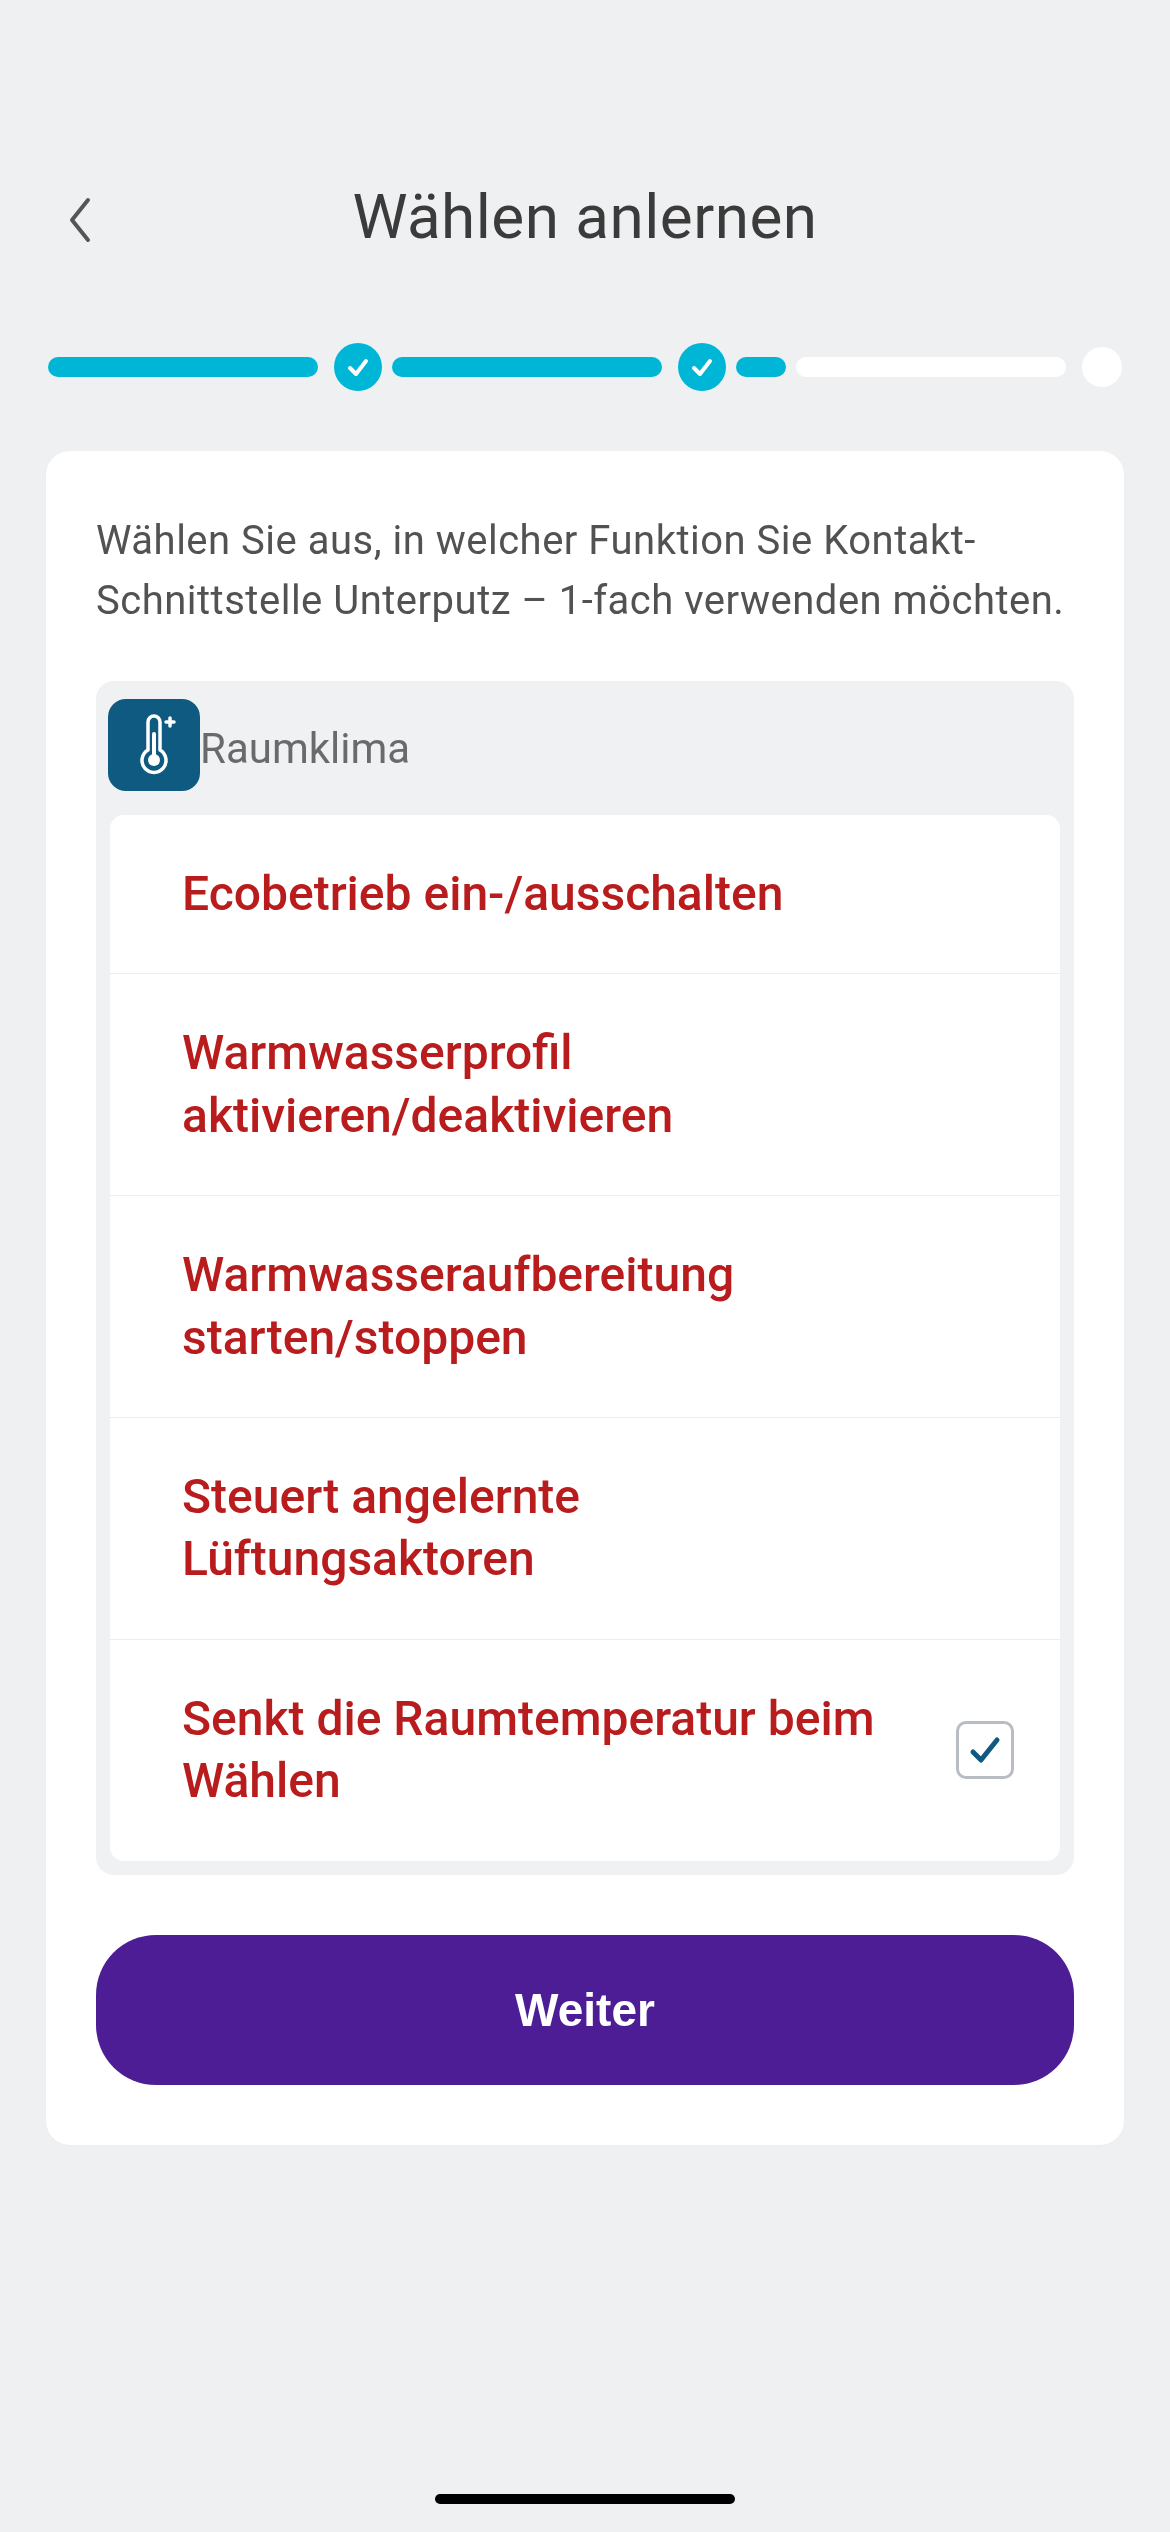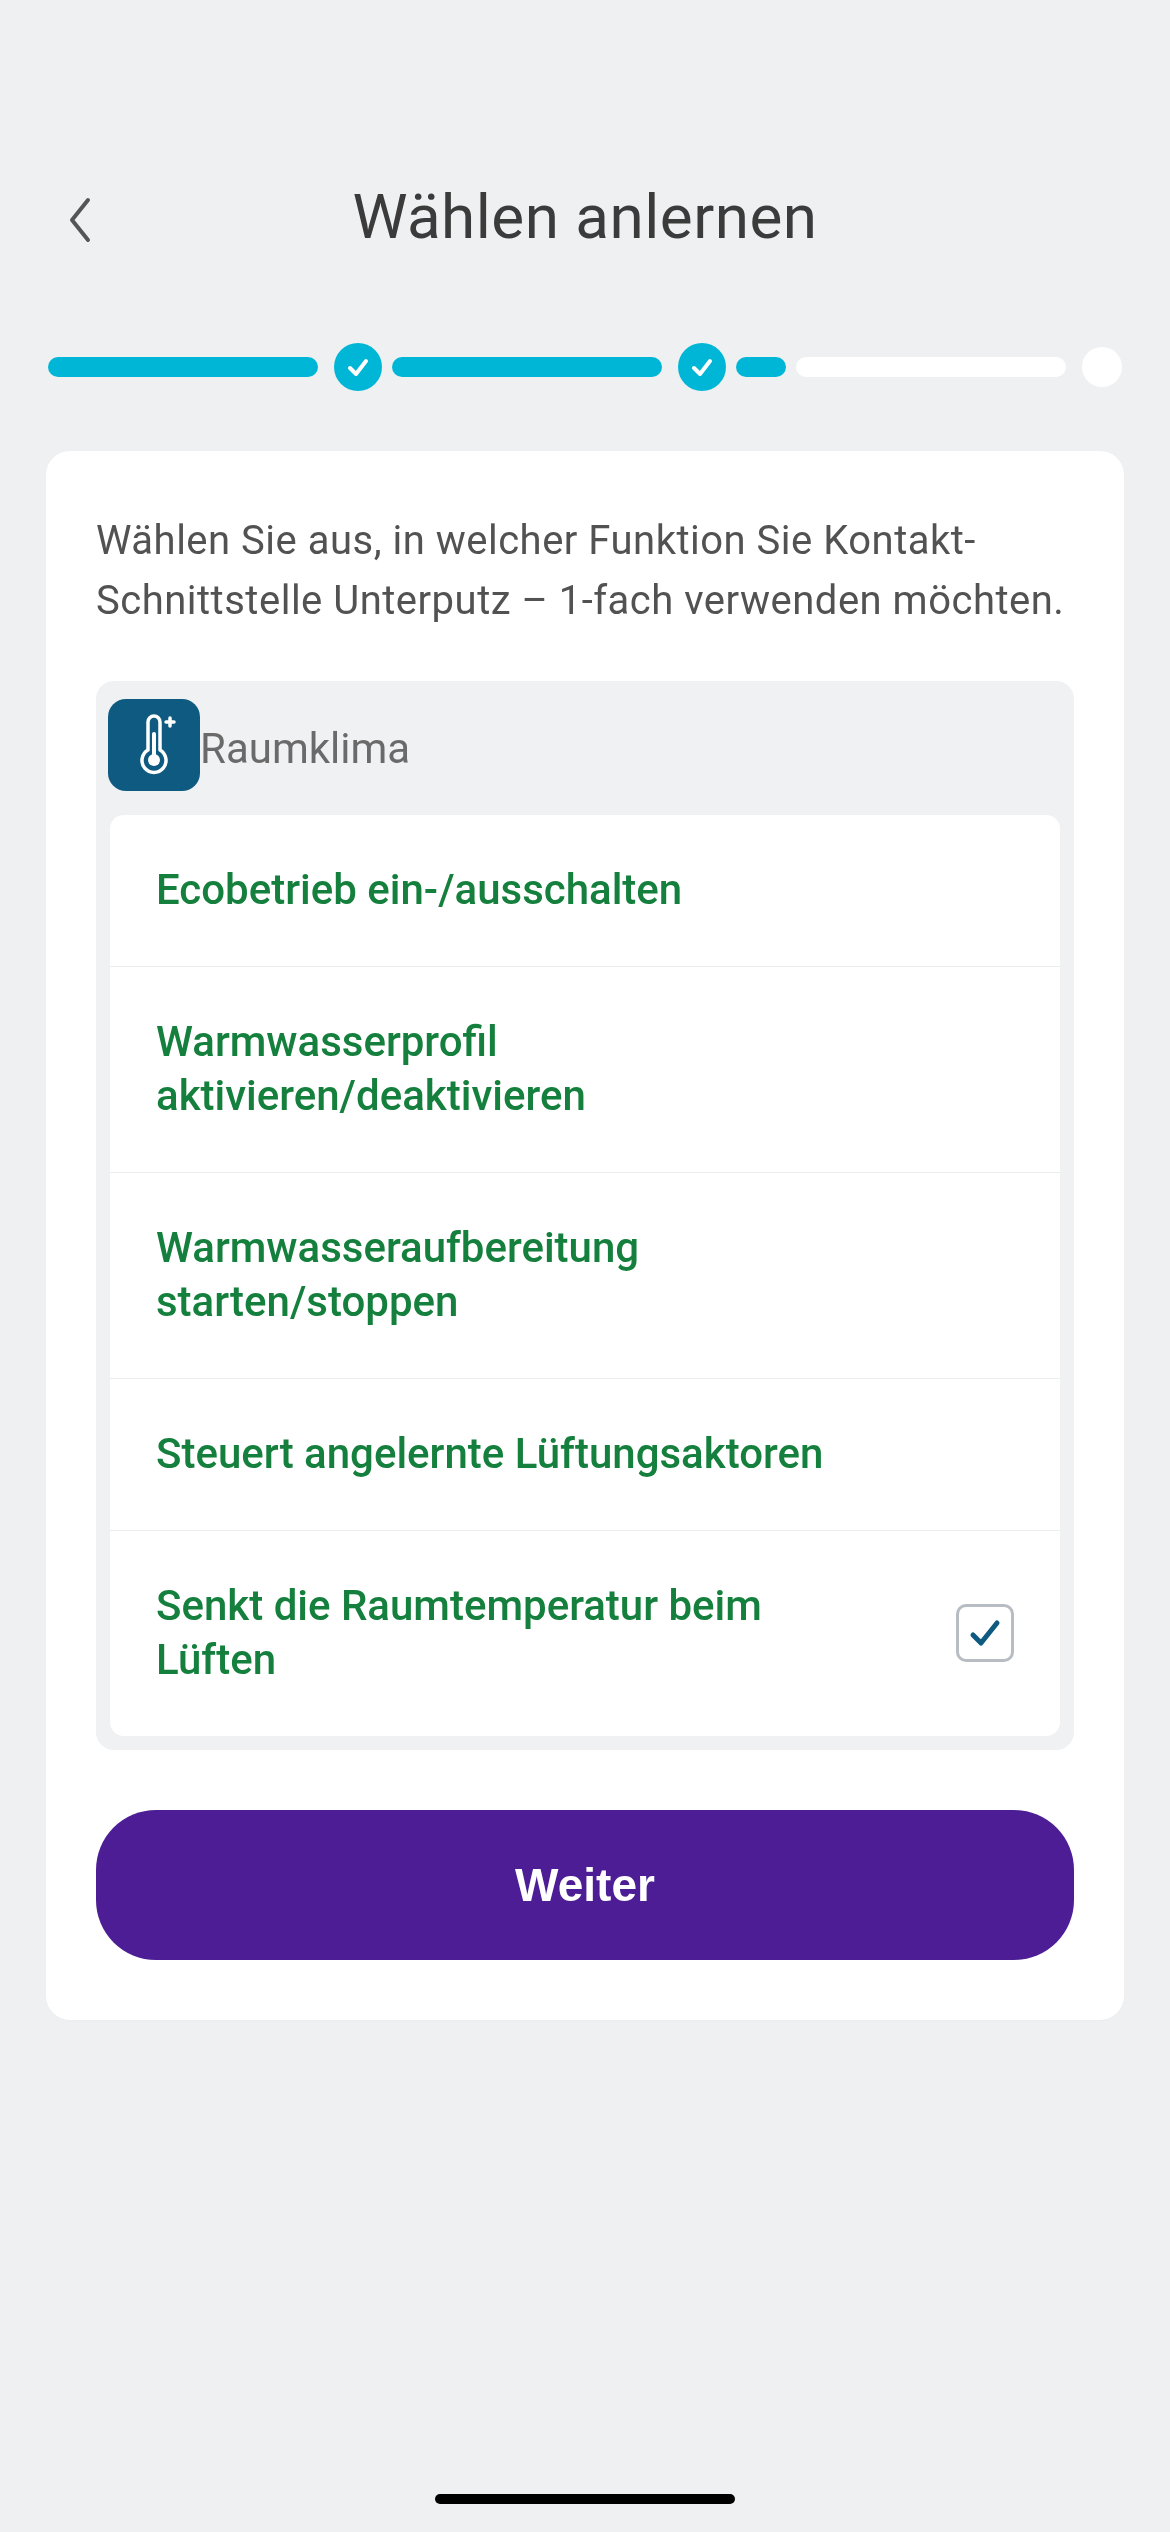--- a/index.html
+++ b/index.html
@@ -176,25 +176,26 @@
   .row {
     display: flex;
     align-items: center;
     justify-content: space-between;
     padding: 48px 46px;
     border-bottom: 1px solid #eceded;
     cursor: pointer;
   }
   .row:last-child { border-bottom: none; }
   .row-label {
-    font-size: 42px;
-    color: #15803d;
+    font-size: 48px;
+    color: #b91c1c;
     line-height: 1.3;
     font-weight: 500;
     max-width: 720px;
+    margin-left: 26px;
   }
   .checkbox {
     width: 58px;
     height: 58px;
     border: 3px solid #b7bdc2;
     border-radius: 10px;
     display: flex;
     align-items: center;
     justify-content: center;
     flex-shrink: 0;
@@ -292,21 +293,21 @@
       <div class="row">
         <div class="row-label">Warmwasserprofil aktivieren/deaktivieren</div>
       </div>
       <div class="row">
         <div class="row-label">Warmwasseraufbereitung starten/stoppen</div>
       </div>
       <div class="row">
         <div class="row-label">Steuert angelernte Lüftungsaktoren</div>
       </div>
       <div class="row">
-        <div class="row-label">Senkt die Raumtemperatur beim Lüften</div>
+        <div class="row-label">Senkt die Raumtemperatur beim Wählen</div>
         <div class="checkbox">
           <svg viewBox="0 0 40 40">
               <polyline points="8,22 16,30 32,10"></polyline>
             </svg>
         </div>
       </div>
     </div>
   </div>
 
   <button class="cta">Weiter</button>

